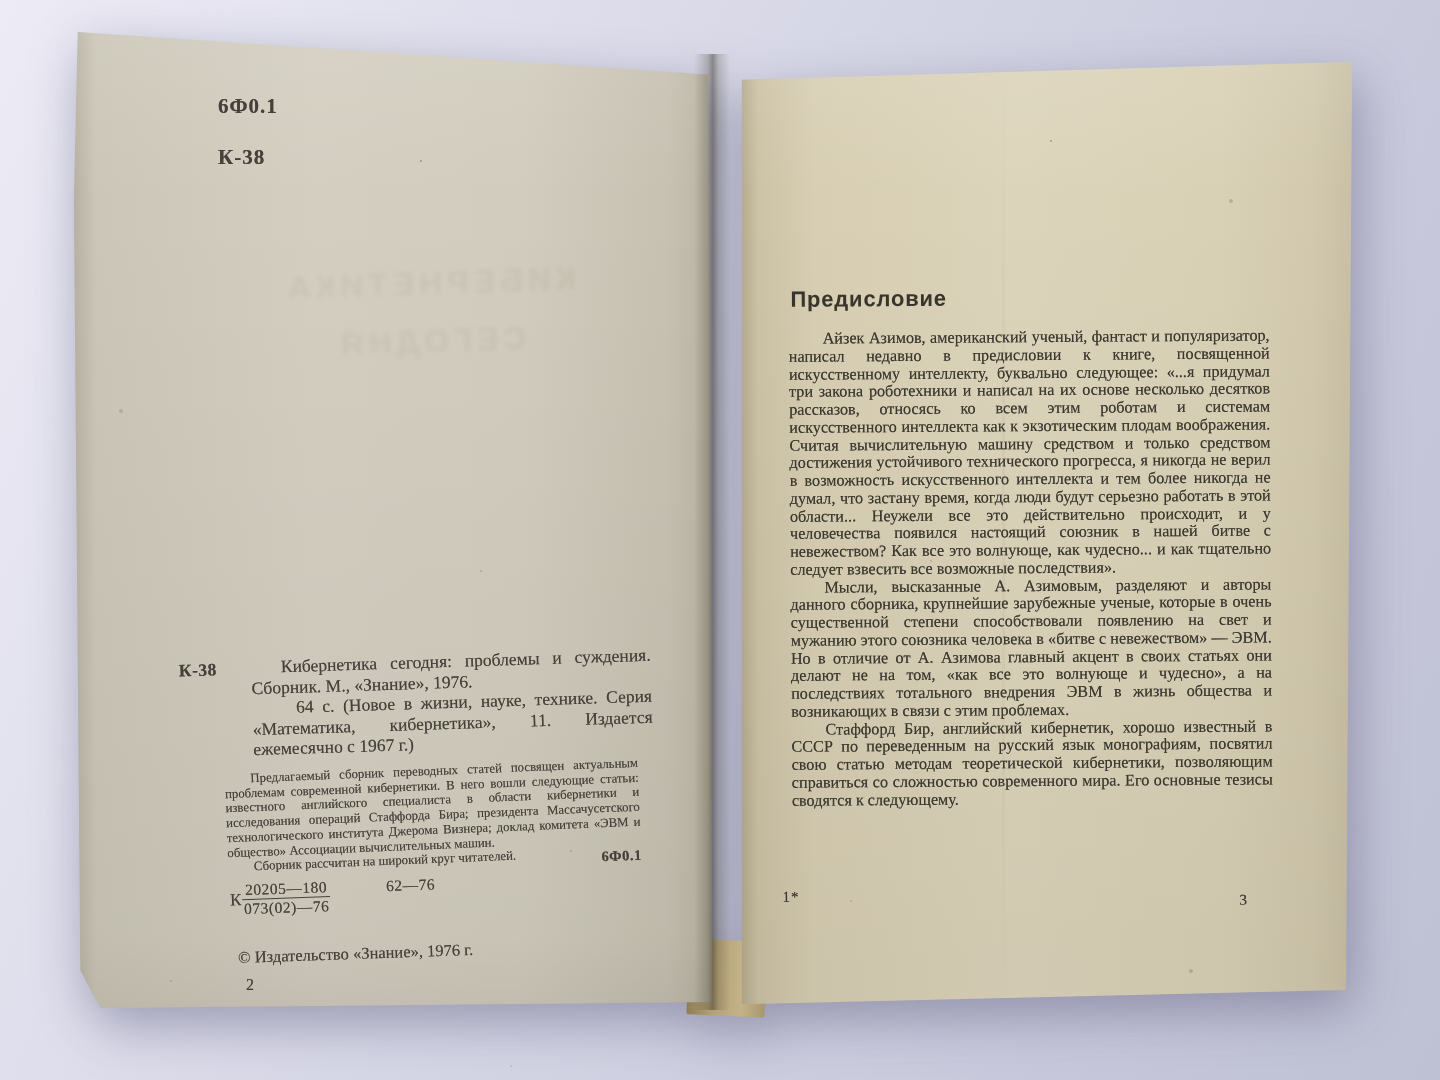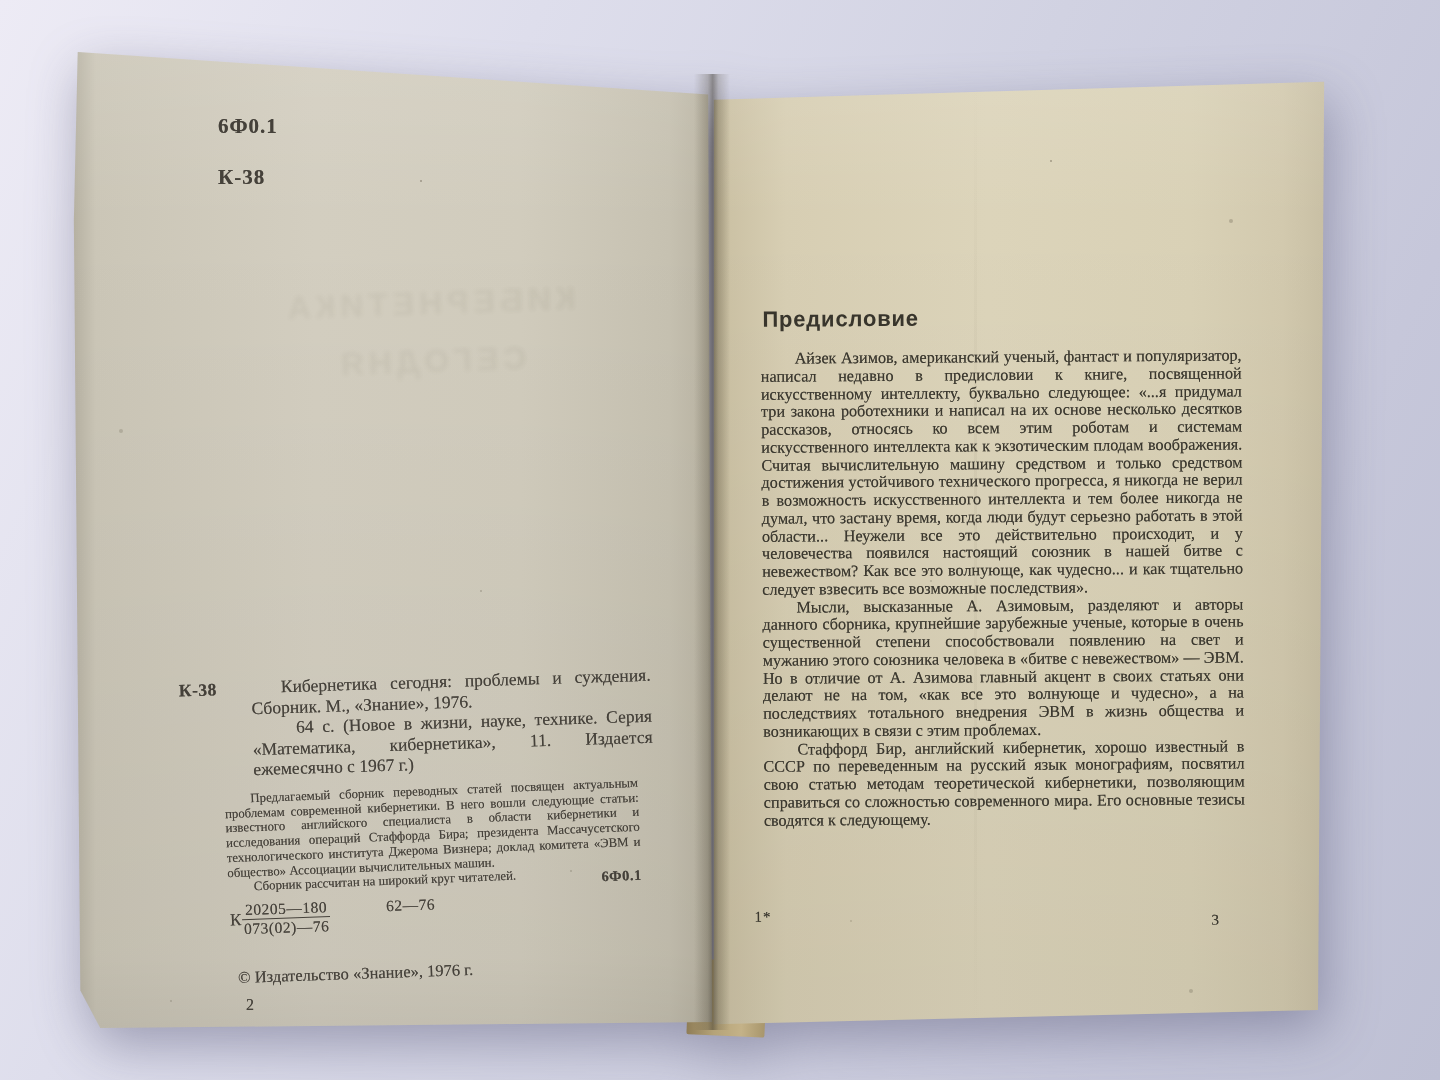--- a/index.html
+++ b/index.html
@@ -1,31 +1,31 @@
 <!DOCTYPE html>
 <html><head>
 <meta charset="utf-8">
 <style>
   html,body{margin:0;padding:0;}
   body{
     width:1440px;height:1080px;overflow:hidden;position:relative;
     background:linear-gradient(115deg,#edebf5 0%,#dedeec 28%,#d1d2e2 55%,#c6c7da 80%,#bec0d4 100%);
     font-family:"Liberation Serif","DejaVu Serif",serif;
   }
-  .book{position:absolute;inset:0;filter:drop-shadow(6px 18px 26px rgba(80,80,112,.45));margin-top:20px;}
+  .book{position:absolute;inset:0;filter:drop-shadow(6px 18px 26px rgba(80,80,112,.45));}
   .page{position:absolute;}
   .page-left{
     left:70px;top:24px;width:644px;height:990px;
     background:
       linear-gradient(180deg,rgba(255,255,255,.10) 0%,rgba(0,0,0,0) 18%,rgba(0,0,0,.045) 92%,rgba(0,0,0,.08) 100%),
       linear-gradient(90deg,#b2ad9e 0%,#cbc6b7 4%,#d3cec0 38%,#d1ccbd 70%,#c6c1b1 93%,#b8b2a1 100%);
     clip-path:polygon(1.2% 0.8%, 99.1% 5.1%, 99.7% 98.8%, 4.7% 99.4%, 1.6% 95.6%, 0.6% 17.8%);
   }
   .page-right{
-    left:712px;top:56px;width:614px;height:952px;
+    left:740px;top:56px;width:614px;height:952px;
     background:
       linear-gradient(180deg,rgba(255,255,255,.10) 0%,rgba(0,0,0,0) 15%,rgba(0,0,0,.05) 95%),
       linear-gradient(90deg,#b4a98b 0%,#ccc2a5 3%,#d7ceb3 12%,#dcd4ba 45%,#d9d1b6 78%,#d2c9ae 93%,#c8bfa4 100%);
     clip-path:polygon(0.3% 2.5%, 99.7% 0.6%, 98.7% 98.1%, 0.3% 99.6%);
   }
   .spine-tab{
     position:absolute;left:688px;top:940px;width:78px;height:76px;
     background:linear-gradient(90deg,#8f7d57 0%,#b5a378 35%,#c4b288 70%,#a8966c 100%);
     transform:rotate(2.5deg);border-radius:2px;
   }

